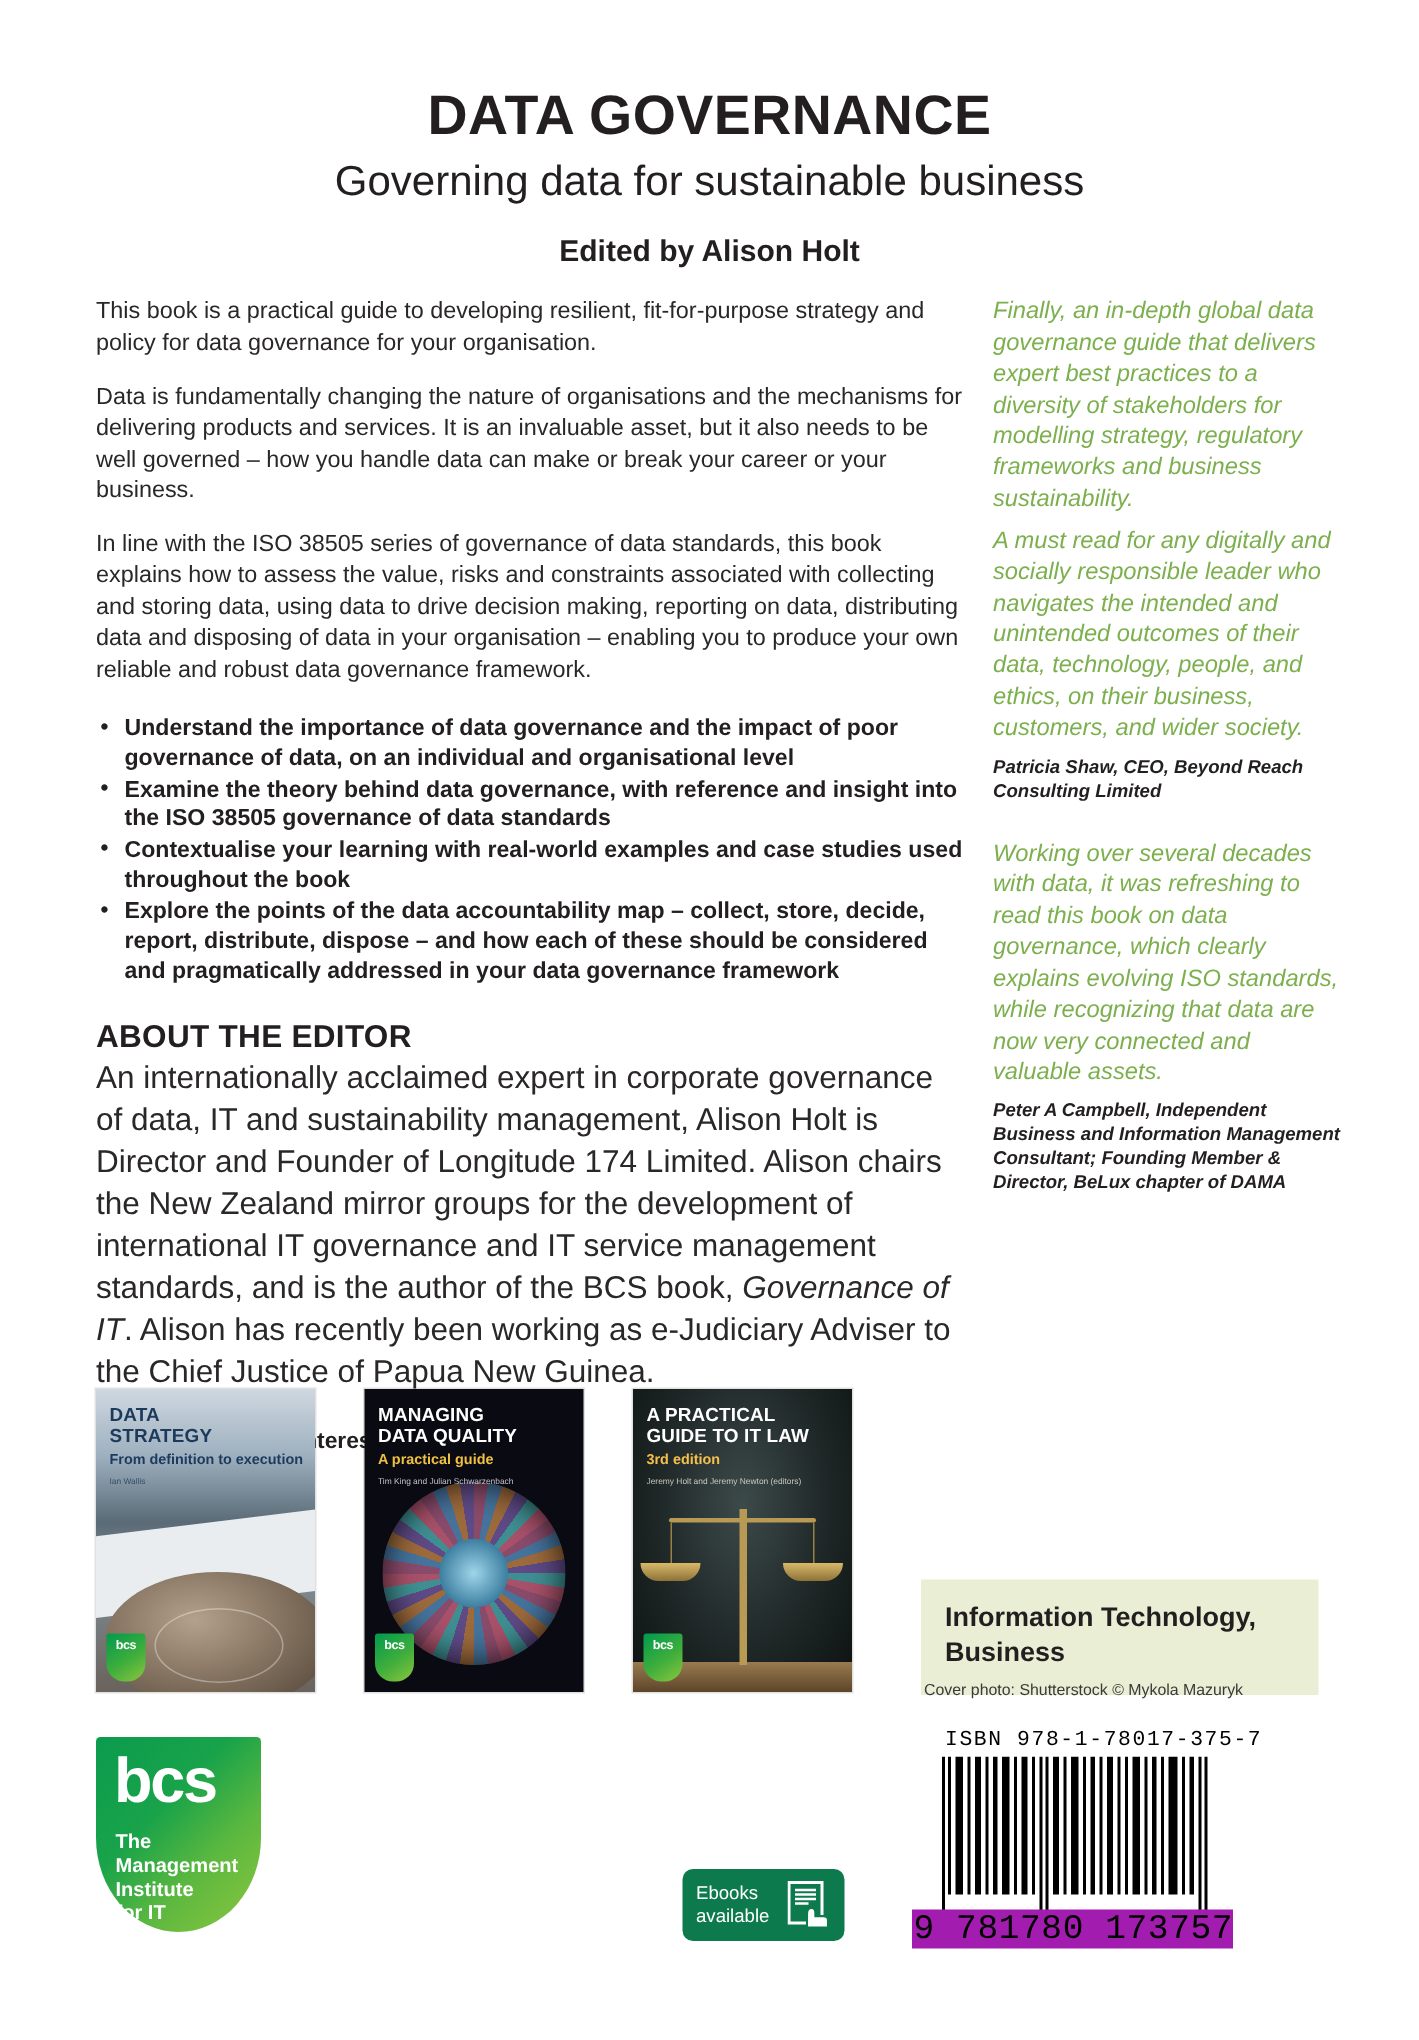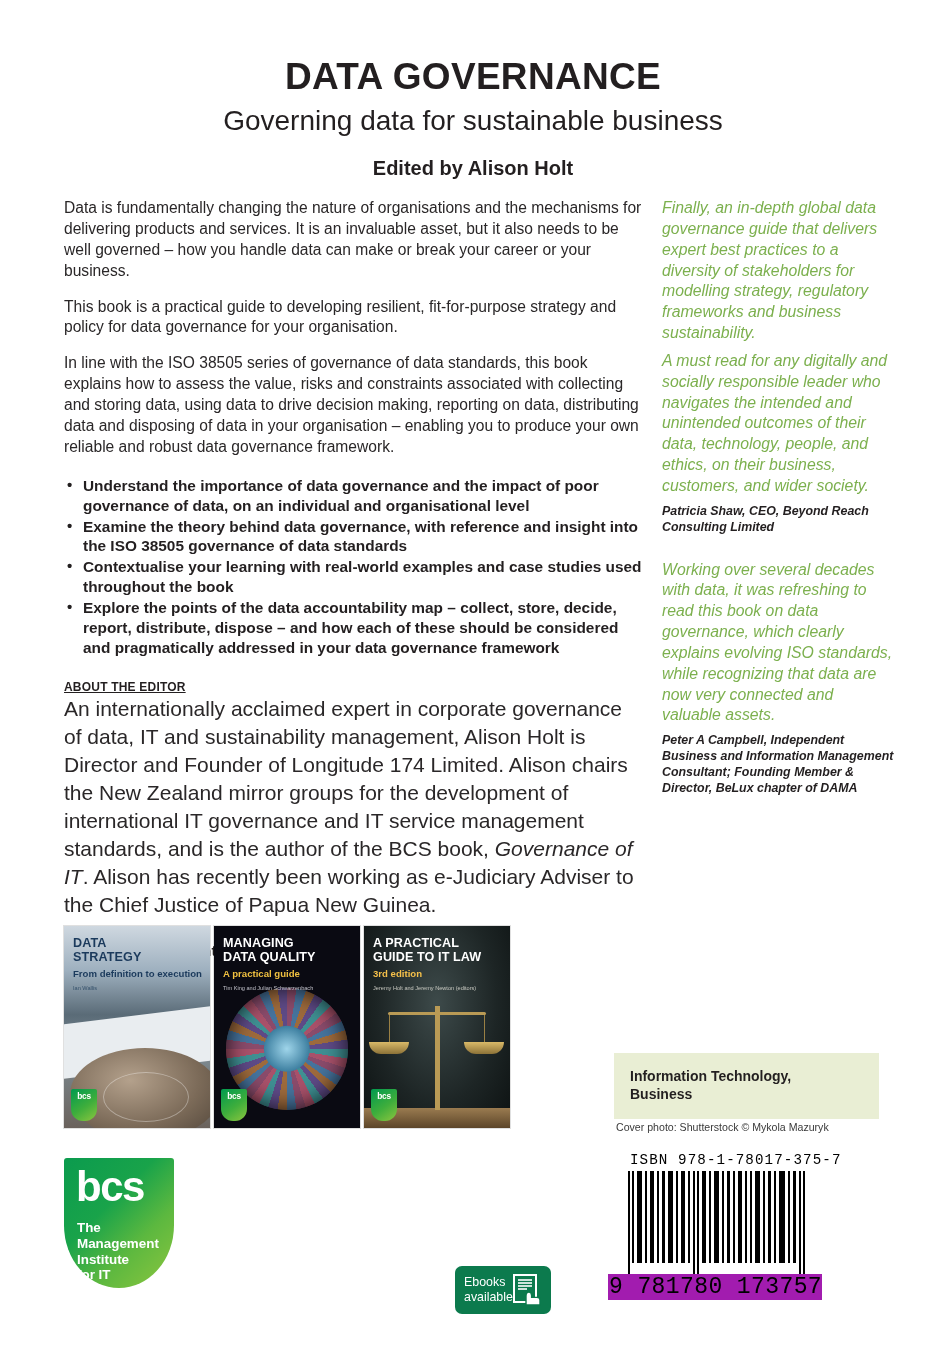--- a/index.html
+++ b/index.html
@@ -84,26 +84,25 @@
   }
   .bullets li:before {
     content: "\2022";
     position: absolute;
     left: 3px;
     top: -1px;
     font-size: 15px;
   }
 
   .section-head {
-    font-size: 12px;
+    font-size: 21px;
     font-weight: bold;
     letter-spacing: 0.2px;
     margin: 22px 0 1px 0;
     color: #231f20;
-    text-decoration: underline;
   }
   .editor-bio {
     font-size: 21px;
     line-height: 1.34;
     margin: 0;
     color: #2a2728;
   }
   .editor-bio i { font-style: italic; }
 
   .interested {
@@ -112,21 +111,21 @@
     margin: 22px 0 0 0;
     color: #231f20;
   }
 
   
   .thumbs {
     position: absolute;
     left: 64px;
     top: 926px;
     display: flex;
-    gap: 4px;
+    gap: 33px;
   }
   .thumb {
     width: 146px;
     height: 202px;
     position: relative;
     overflow: hidden;
     box-shadow: 0 0 0 1px rgba(0,0,0,0.12);
   }
   .thumb .t-txt {
     position: absolute;
@@ -233,21 +232,21 @@
   .cat-box {
     position: absolute;
     left: 614px;
     top: 1053px;
     width: 265px;
     padding: 14px 16px 16px 16px;
     background: #e9eed4;
     box-sizing: border-box;
   }
   .cat-box .cat-text {
-    font-size: 14px;
+    font-size: 18px;
     font-weight: bold;
     line-height: 1.3;
     color: #231f20;
   }
   .photo-credit {
     position: absolute;
     left: 616px;
     top: 1121px;
     font-size: 10.6px;
     color: #3a3a3a;
@@ -278,26 +277,25 @@
     font-size: 13.4px;
     font-weight: bold;
     line-height: 1.18;
   }
 
   
   .ebooks {
     position: absolute;
     left: 455px;
     top: 1246px;
-    width: 96px;
+    width: 108px;
     height: 48px;
     background: #0c7a4d;
     border-radius: 7px;
     color: #ffffff;
-    margin-top: 20px;
   }
   .ebooks .eb-text {
     position: absolute;
     left: 9px; top: 9px;
     font-size: 12.4px;
     line-height: 1.22;
     font-weight: 400;
   }
   .ebooks .eb-icon { position: absolute; right: 8px; top: 8px; }
 
@@ -327,22 +325,22 @@
 </head>
 <body>
 
 <div class="header">
   <h1 class="book-title">DATA GOVERNANCE</h1>
   <div class="book-subtitle">Governing data for sustainable business</div>
   <div class="book-editor">Edited by Alison Holt</div>
 </div>
 
 <div class="left-col">
+  <p class="para">This book is a practical guide to developing resilient, fit-for-purpose strategy and policy for data governance for your organisation.</p>
   <p class="para">Data is fundamentally changing the nature of organisations and the mechanisms for delivering products and services. It is an invaluable asset, but it also needs to be well governed – how you handle data can make or break your career or your business.</p>
-  <p class="para">This book is a practical guide to developing resilient, fit-for-purpose strategy and policy for data governance for your organisation.</p>
   <p class="para">In line with the ISO 38505 series of governance of data standards, this book explains how to assess the value, risks and constraints associated with collecting and storing data, using data to drive decision making, reporting on data, distributing data and disposing of data in your organisation – enabling you to produce your own reliable and robust data governance framework.</p>
 
   <ul class="bullets">
     <li>Understand the importance of data governance and the impact of poor governance of data, on an individual and organisational level</li>
     <li>Examine the theory behind data governance, with reference and insight into the ISO 38505 governance of data standards</li>
     <li>Contextualise your learning with real-world examples and case studies used throughout the book</li>
     <li>Explore the points of the data accountability map – collect, store, decide, report, distribute, dispose – and how each of these should be considered and pragmatically addressed in your data governance framework</li>
   </ul>
 
   <div class="section-head">ABOUT THE EDITOR</div>

